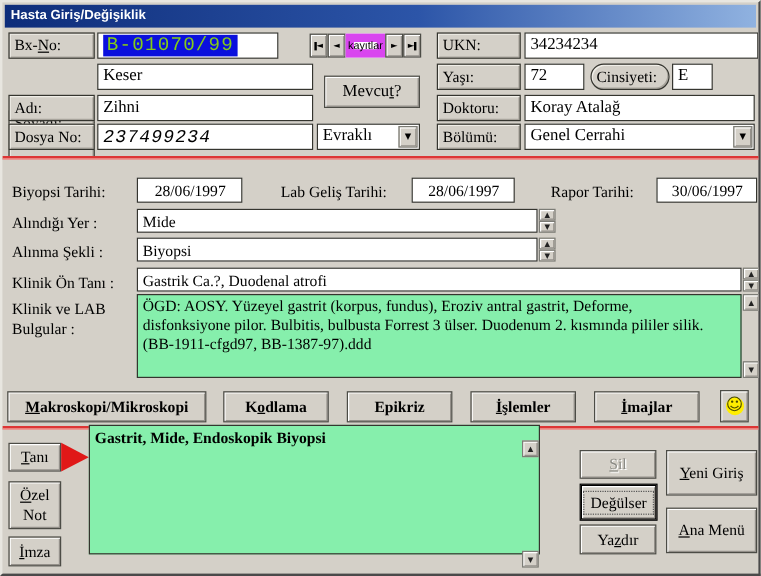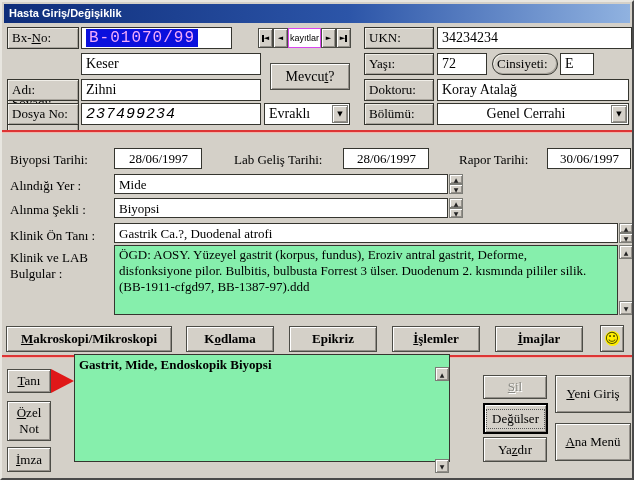--- a/index.html
+++ b/index.html
@@ -44,39 +44,39 @@
     border:1px solid #000;
     box-shadow:inset 1px 1px 0 #ffffff, inset -1px -1px 0 #94908a, 0 0 0 1px #000;
   }
   .focus-inner {
     border:1px dotted #555; padding:1px 5px; display:inline-block;
   }
   .hot { text-decoration:underline; }
 
   .mono-sel {
     font-family:"Liberation Mono","DejaVu Sans Mono",monospace;
-    font-size:16px; background:#0a10dd; color:#f0abfc; padding:0 3px;
+    font-size:16px; background:#0a10dd; color:#84cc16; padding:0 3px;
     letter-spacing:1px; display:inline-block; height:18px; line-height:18px;
   }
   .mono-italic {
     font-family:"Liberation Mono","DejaVu Sans Mono",monospace;
     font-style:italic; font-size:15px; letter-spacing:1px;
   }
 
   .nav-btn {
     position:absolute; width:15px; height:20px; top:0;
     background:#d4d0c8; border:1px solid #4c4c46;
     box-shadow:inset 1px 1px 0 #fff, inset -1px -1px 0 #94908a;
     font-size:7px; display:flex; align-items:center; justify-content:center;
     font-family:"DejaVu Sans", sans-serif;
   }
   .nav-bar { display:inline-block; width:2px; height:7px; background:#000; }
   .nav-lbl {
     position:absolute; top:0; width:33px; height:20px; background:#fff;
-    border:1px solid #d946ef; font-family:"Liberation Sans", sans-serif;
+    border:7px solid #d946ef; font-family:"Liberation Sans", sans-serif;
     font-size:9px; display:flex; align-items:center; justify-content:center;
   }
 
   .combo { position:absolute; background:#fff; border:1px solid #35352f; padding:2px 18px 0 4px; font-size:14px; white-space:nowrap; }
   .combo-btn {
     position:absolute; right:1px; top:1px; bottom:1px; width:16px;
     background:#d4d0c8; border:1px solid #7c7c76;
     box-shadow:inset 1px 1px 0 #fff, inset -1px -1px 0 #94908a;
     font-size:7px; display:flex; align-items:center; justify-content:center;
     font-family:"DejaVu Sans", sans-serif;
@@ -177,21 +177,21 @@
   <div class="inp mono-italic" style="left:79px; top:101px; width:180px; height:22px;"><span>237499234</span></div>
 
   <div class="combo" style="left:262px; top:101px; width:86px; height:22px;">
     <span>Evraklı</span>
     <div class="combo-btn">
         <span>▼</span>
       </div>
   </div>
 
   <div class="lbl-box" style="left:362px; top:101px; width:70px; height:22px;"><span>Bölümü:</span></div>
-  <div class="combo" style="left:435px; top:101px; width:192px; height:22px;text-align:center;">
+  <div class="combo" style="left:435px; top:101px; width:192px; height:22px;">
     <span>Genel Cerrahi</span>
     <div class="combo-btn">
         <span>▼</span>
       </div>
   </div>
 
   <div class="redline" style="top:128px;"></div>
 
   <div class="plain-lbl" style="left:8px; top:150px;"><span>Biyopsi Tarihi:</span></div>
   <div class="inp" style="left:112px; top:146px; width:88px; height:21px; text-align:center; font-size:13px;"><span>28/06/1997</span></div>

